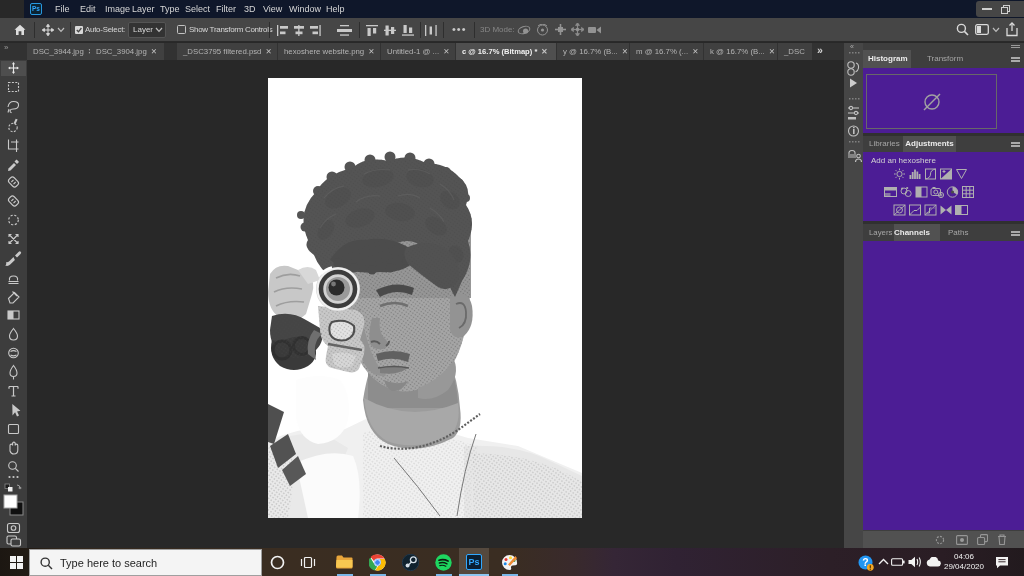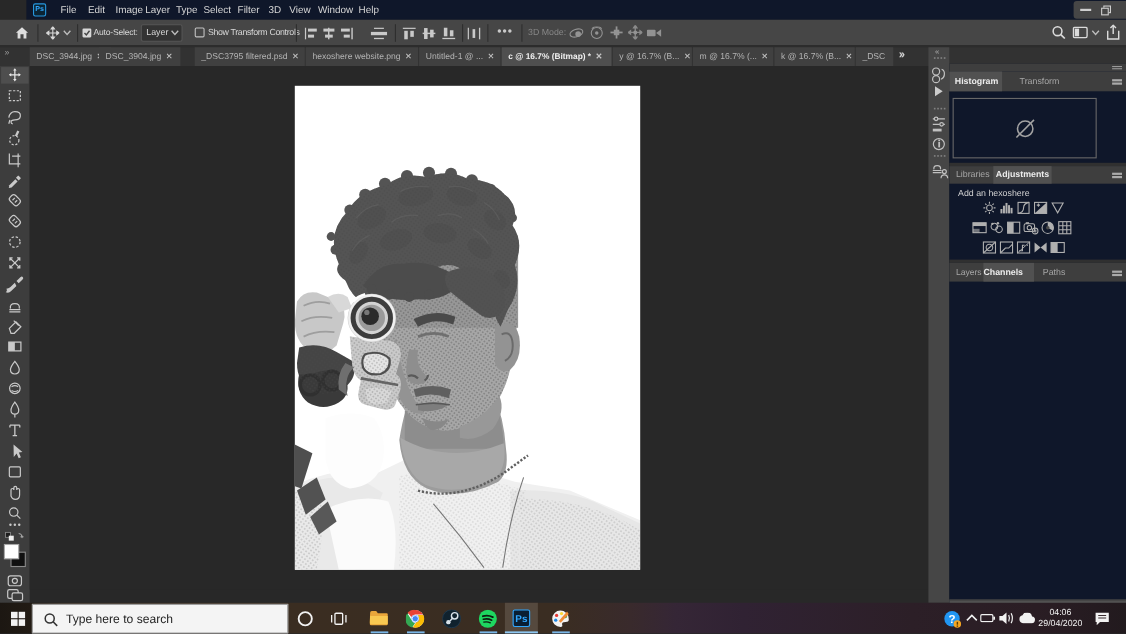--- a/index.html
+++ b/index.html
@@ -502,21 +502,21 @@
 
         <g stroke="#c0c0c0" fill="none" stroke-width="1.1">
           <path d="M4 112 h8 M5 111 q-0.5 -3.5 3 -3.5 q3.5 0 3 3.5 M4 114 h8"></path>
           <circle cx="14.5" cy="113" r="1.8"></circle>
             <path d="M11.5 119 q0 -3 3 -3 q3 0 3 3"></path>
         </g>
       </g>
     </svg>
   </div>
 
-  <div class="abs" id="panels" style="left:863px;top:58px;width:161px;height:505px;background:#0f172a;">
+  <div class="abs" id="panels" style="left:863px;top:43px;width:161px;height:505px;background:#4c1d95;">
 
     <div class="abs" style="left:0;top:0;width:161px;height:7px;background:#3e3e3e;"></div>
     <div class="abs" style="left:148px;top:1.5px;width:9px;height:1.2px;background:#9a9a9a;"></div>
     <div class="abs" style="left:148px;top:4px;width:9px;height:1.2px;background:#9a9a9a;"></div>
 
     <div class="abs" style="left:0;top:7px;width:161px;height:18px;background:#3e3e3e;"></div>
     <div class="abs" style="left:0;top:7px;width:48px;height:18px;background:#515151;color:#ececec;font-size:8px;font-weight:bold;line-height:18px;padding-left:5px;">Histogram</div>
     <div class="abs" style="left:52px;top:7px;width:60px;height:18px;color:#a6a6a6;font-size:8px;line-height:18px;text-align:center;">Transform</div>
     <div class="abs" style="left:148px;top:14px;width:9px;height:1.5px;background:#aaaaaa;box-shadow:0 3px 0 #aaaaaa;"></div>
     <div class="abs" style="left:3px;top:31px;width:131px;height:55px;border:1px solid #686868;"></div>

